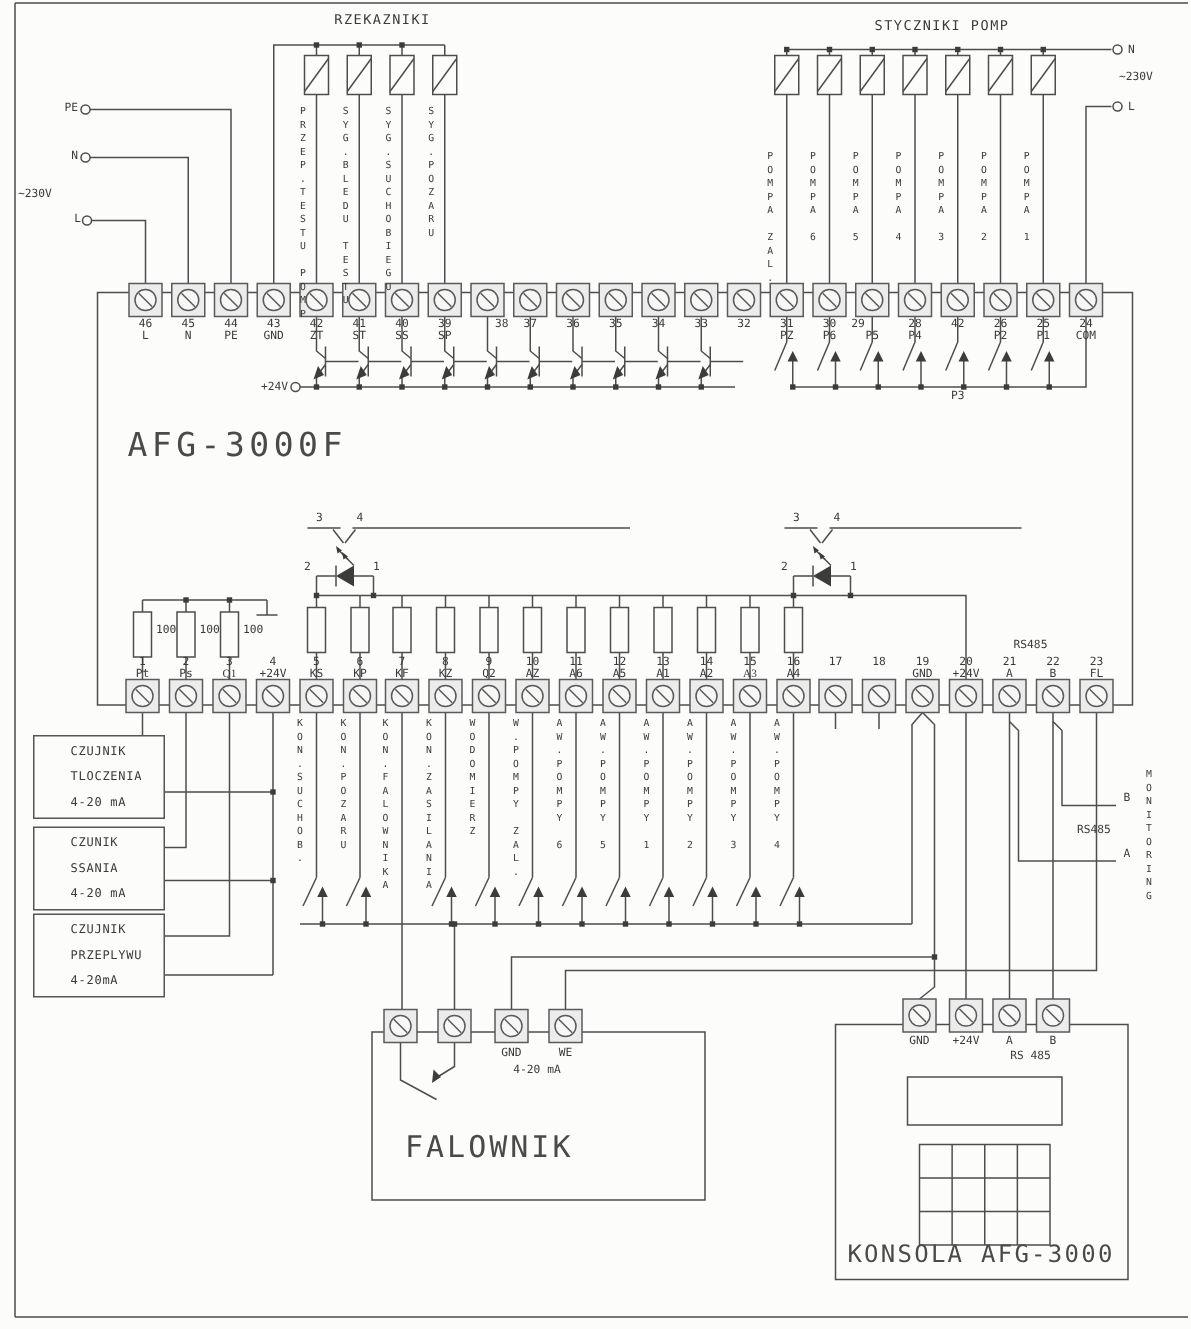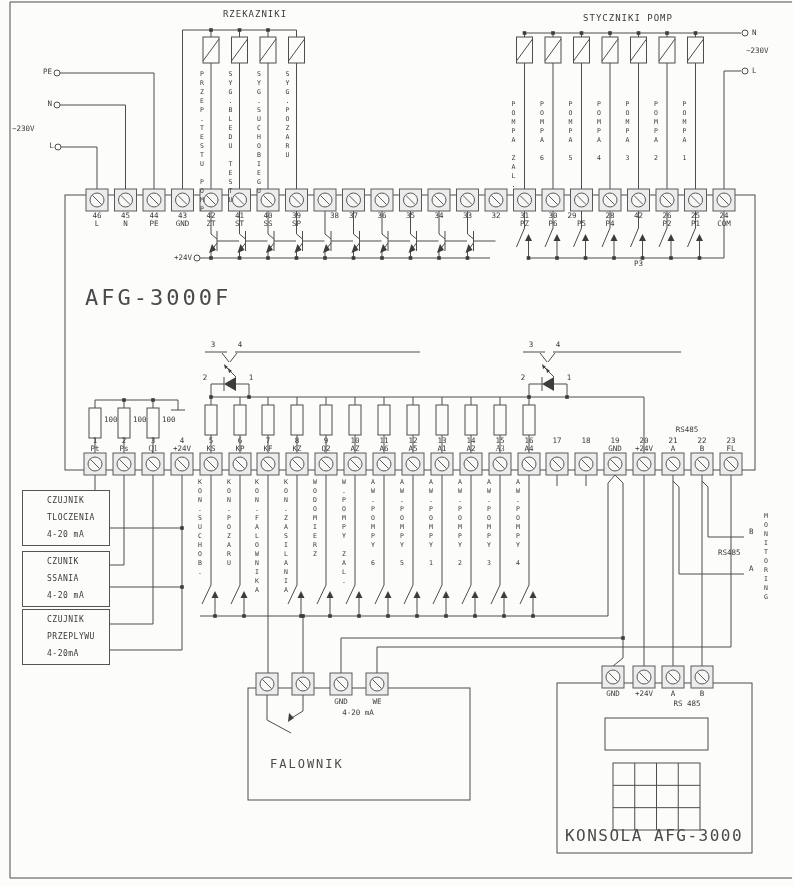--- a/index.html
+++ b/index.html
@@ -4,21 +4,21 @@
 <style>
   html,body{margin:0;padding:0;background:#ffffff;}
   #page{position:relative;width:794px;height:886px;background:#fcfcfb;overflow:hidden;
         font-family:"DejaVu Sans Mono",monospace;color:#3d3d3d;}
   svg{position:absolute;left:0;top:0;}
   .lab{position:absolute;font:7.5px "DejaVu Sans Mono",monospace;color:#3a3a3a;
        white-space:pre;line-height:8px;}
   .cent{text-align:center;}
   .rt{text-align:right;}
   .big{font-size:22px;letter-spacing:3px;color:#4a4a4a;}
-  .med{font-size:12px;letter-spacing:2px;color:#4a4a4a;}
+  .med{font-size:20px;letter-spacing:2px;color:#4a4a4a;}
   .kon{font-size:16px;letter-spacing:1.5px;color:#4a4a4a;}
   .ttl{font-size:9px;letter-spacing:1px;}
   .vt{position:absolute;writing-mode:vertical-rl;text-orientation:upright;
       font:6.5px "DejaVu Sans Mono",monospace;letter-spacing:1px;color:#3a3a3a;
       white-space:pre;text-align:left;}
   .box{position:absolute;border:1px solid #555;background:#fcfcfb;}
   .sensor{padding:5px 0 0 24px;}
   .sensor div{font:8px "DejaVu Sans Mono",monospace;letter-spacing:0.5px;margin-bottom:8px;color:#3a3a3a;}
 </style>
 </head>

